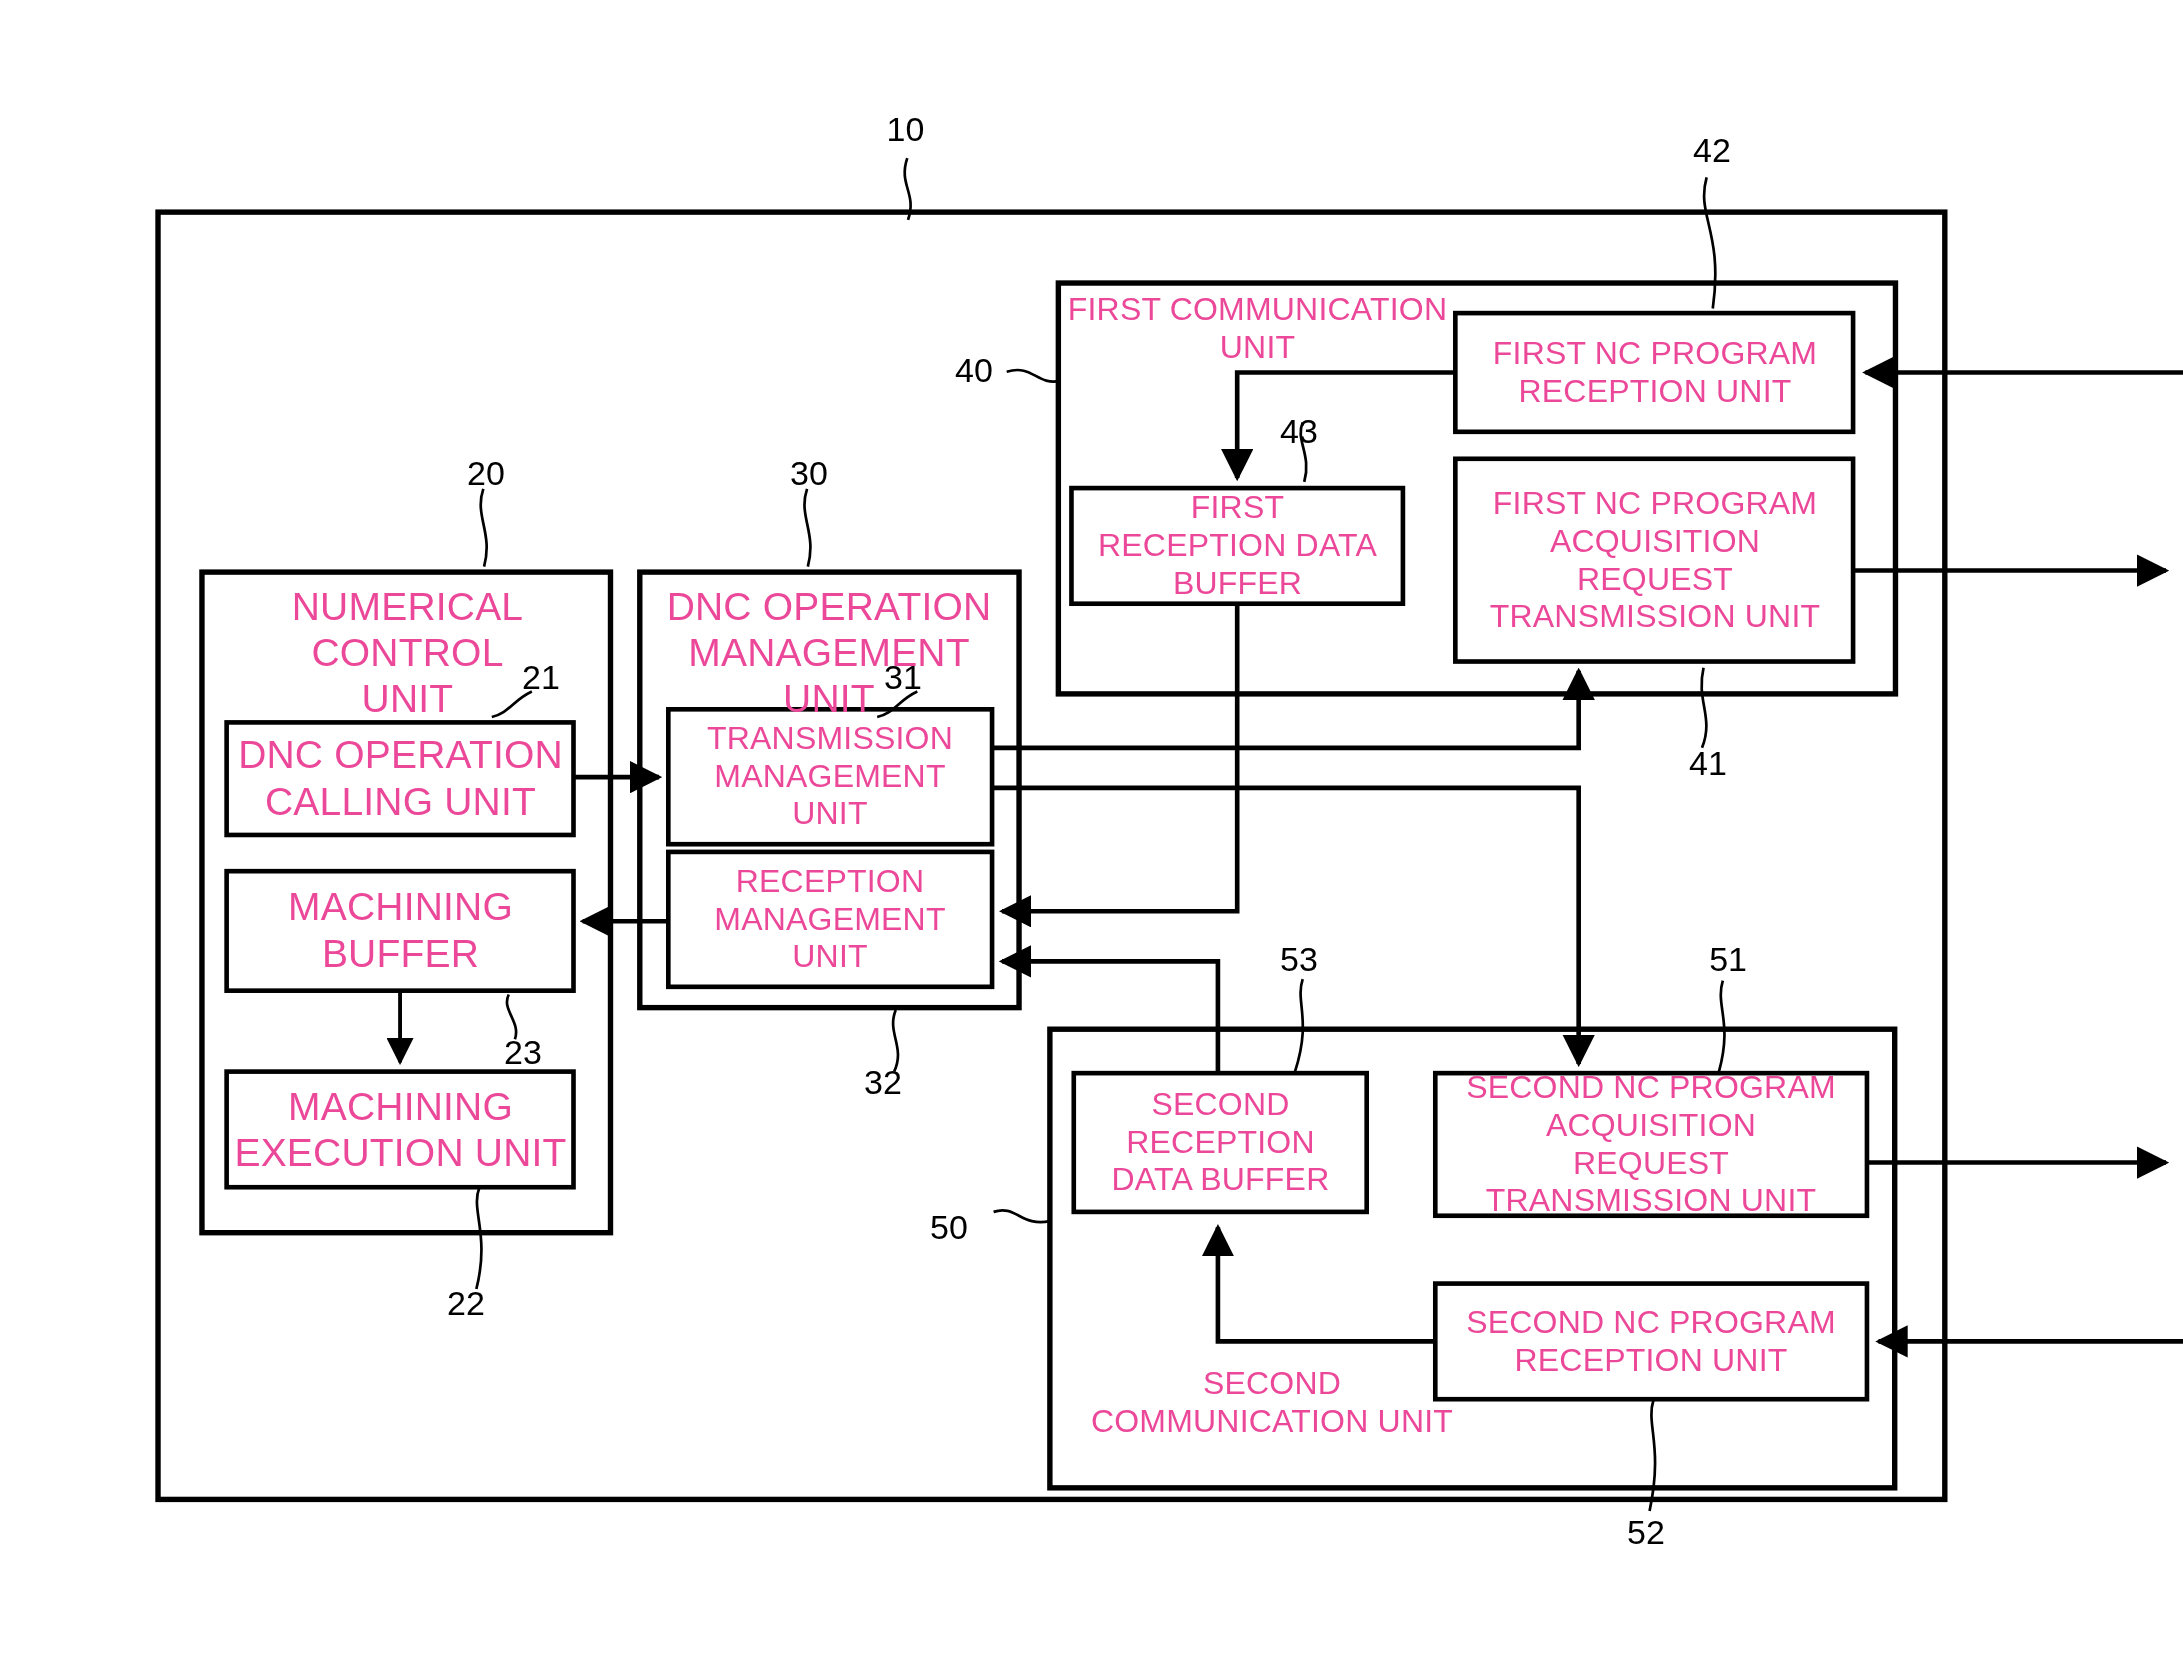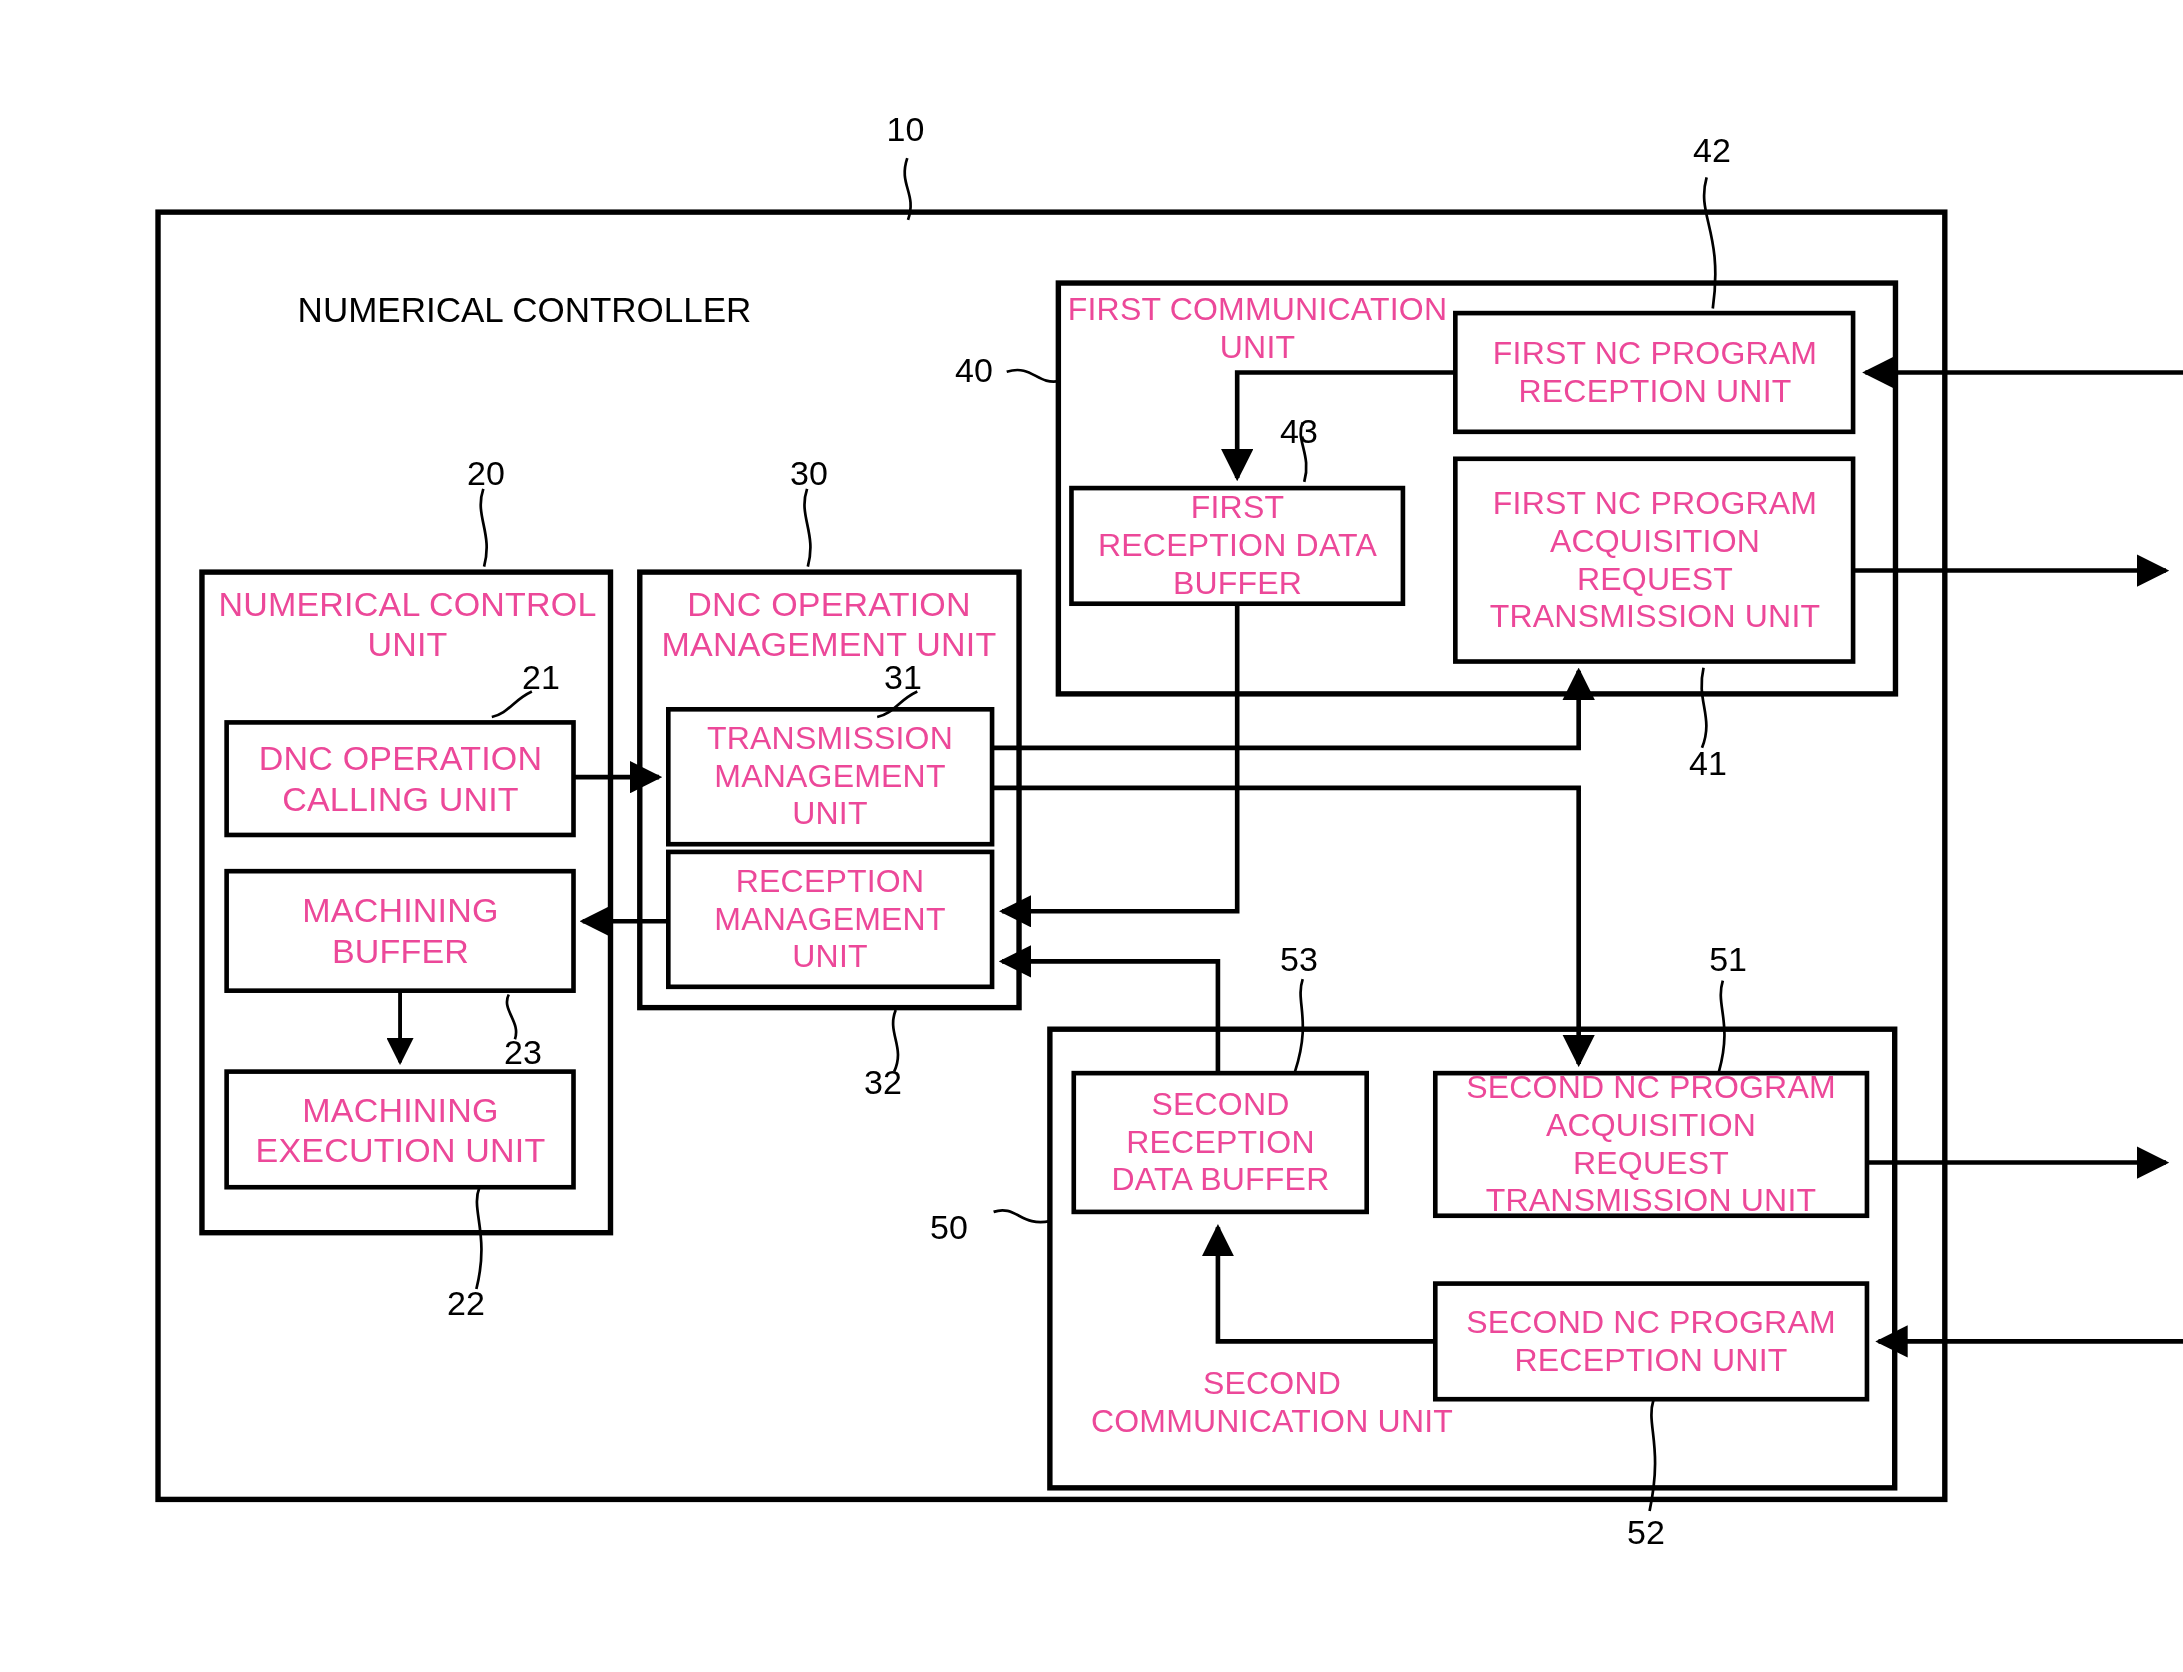--- a/index.html
+++ b/index.html
@@ -46,21 +46,21 @@
     line-height: 1.18;
   }
   .ref-num {
     position: absolute;
     color: #000000;
     font-size: 34px;
     text-align: center;
     line-height: 1;
   }
   .t42 { font-size: 32px; }
-  .t44 { font-size: 34px; }
+  .t44 { font-size: 39px; }
   .t46 { font-size: 35px; }
 </style>
 </head>
 <body>
 
 <div id="canvas">
 
   <svg id="svg-layer" viewBox="0 0 2832 2170" xmlns="http://www.w3.org/2000/svg">
     <defs>
       <marker id="arrow" viewBox="0 0 10 10" refX="9" refY="5" markerWidth="7" markerHeight="7" orient="auto-start-reverse">
@@ -143,21 +143,20 @@
         <path d="M 622 1540 C 610 1570, 636 1600, 618 1672"></path>
         <path d="M 1289 1572 C 1318 1562, 1325 1592, 1362 1584"></path>
         <path d="M 1690 1270 C 1680 1300, 1702 1322, 1680 1390"></path>
         <path d="M 2235 1272 C 2225 1305, 2248 1325, 2230 1390"></path>
         <path d="M 2145 1816 C 2135 1848, 2158 1875, 2140 1960"></path>
       </g>
 
     </g>
   </svg>
 
-  <div class="free-label t46" style="left:293px; top:289px; width:463px;">NUMERICAL CONTROLLER</div>
 
   <div class="ref-num" style="left:871px; top:112px; width:69px;">10</div>
 
   <div class="box-label t44" style="left:207px; top:584px; width:401px; height:85px; align-items:flex-start;">
     <div style="width:100%;">
       <div>NUMERICAL CONTROL</div>
       <div>UNIT</div>
     </div>
   </div>
   <div class="ref-num" style="left:463px; top:456px; width:46px;">20</div>

